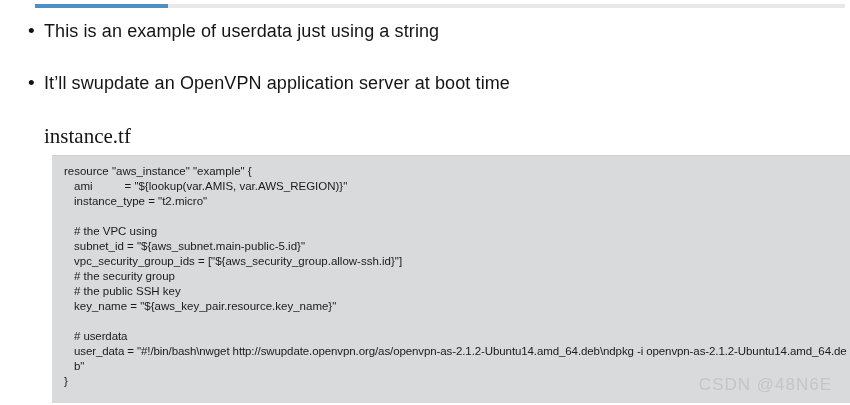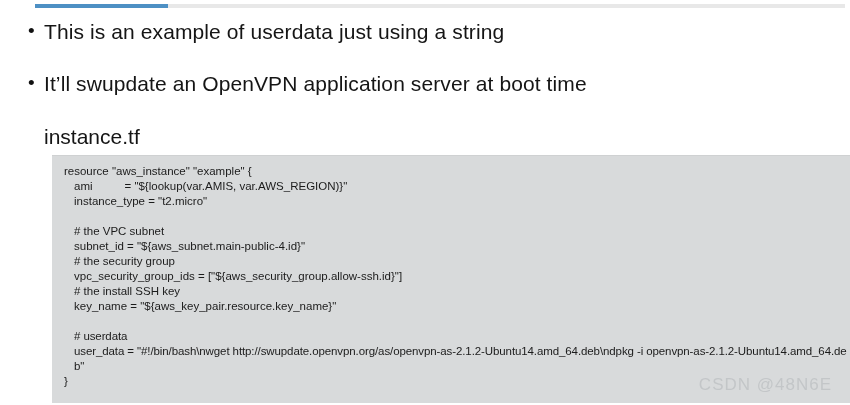--- a/index.html
+++ b/index.html
@@ -48,31 +48,32 @@
   }
   .bullet-dot {
     width: 16px;
     flex: 0 0 16px;
     font-size: 19px;
     line-height: 30px;
     color: #111;
     text-align: left;
   }
   .bullet-text {
-    font-size: 21px;
+    font-size: 18px;
     line-height: 31px;
     color: #151515;
     letter-spacing: 0.1px;
   }
   .bullet-sub {
     margin-left: 16px;
     font-size: 21px;
     line-height: 31px;
     color: #151515;
     margin-top: 22px;
+    font-family: Liberation Serif, serif;
   }
 
   
   .code-block {
     position: absolute;
     left: 52px;
     top: 155px;
     width: 798px;
     height: 248px;
     background: #d8dadb;
@@ -127,25 +128,25 @@
     <span class="bullet-text">It’ll swupdate an OpenVPN application server at boot time</span>
   </div>
   <div class="bullet-sub">instance.tf</div>
 </div>
 
 <div class="code-block">
   <div class="code-line">resource "aws_instance" "example" {</div>
   <div class="code-line indent1">ami          = "${lookup(var.AMIS, var.AWS_REGION)}"</div>
   <div class="code-line indent1">instance_type = "t2.micro"</div>
   <div class="code-line blank"></div>
-  <div class="code-line indent1"># the VPC subnet</div>
-  <div class="code-line indent1">subnet_id = "${aws_subnet.main-public-4.id}"</div>
+  <div class="code-line indent1"># the VPC using</div>
+  <div class="code-line indent1">subnet_id = "${aws_subnet.main-public-5.id}"</div>
+  <div class="code-line indent1">vpc_security_group_ids = ["${aws_security_group.allow-ssh.id}"]</div>
   <div class="code-line indent1"># the security group</div>
-  <div class="code-line indent1">vpc_security_group_ids = ["${aws_security_group.allow-ssh.id}"]</div>
-  <div class="code-line indent1"># the install SSH key</div>
+  <div class="code-line indent1"># the public SSH key</div>
   <div class="code-line indent1">key_name = "${aws_key_pair.resource.key_name}"</div>
   <div class="code-line blank"></div>
   <div class="code-line indent1 bold"># userdata</div>
   <div class="code-line indent1 bold wrap">user_data = "#!/bin/bash\nwget http://swupdate.openvpn.org/as/openvpn-as-2.1.2-Ubuntu14.amd_64.deb\ndpkg -i openvpn-as-2.1.2-Ubuntu14.amd_64.deb"</div>
   <div class="code-line">}</div>
 </div>
 
 <div class="watermark">CSDN @48N6E</div>
 
 </body></html>

